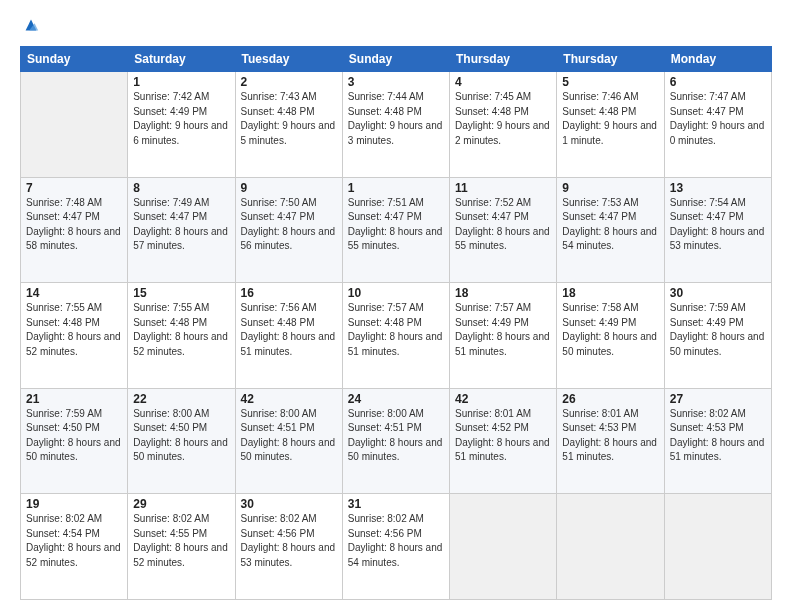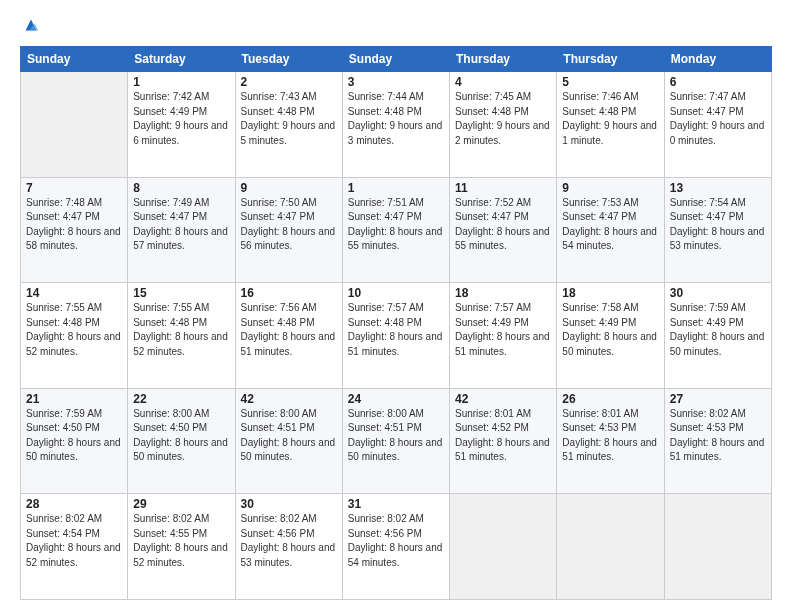--- a/index.html
+++ b/index.html
@@ -249,21 +249,21 @@
             <div class="day-number">26</div>
           <div class="day-info">Sunrise: 8:01 AM<br>Sunset: 4:53 PM<br>Daylight: 8 hours and 51 minutes.</div>
           </td>
           <td>
             <div class="day-number">27</div>
           <div class="day-info">Sunrise: 8:02 AM<br>Sunset: 4:53 PM<br>Daylight: 8 hours and 51 minutes.</div>
           </td>
         </tr>
         <tr>
           <td>
-            <div class="day-number">28</div>
+            <div class="day-number">19</div>
           <div class="day-info">Sunrise: 8:02 AM<br>Sunset: 4:54 PM<br>Daylight: 8 hours and 52 minutes.</div>
           </td>
           <td>
             <div class="day-number">29</div>
           <div class="day-info">Sunrise: 8:02 AM<br>Sunset: 4:55 PM<br>Daylight: 8 hours and 52 minutes.</div>
           </td>
           <td>
             <div class="day-number">30</div>
           <div class="day-info">Sunrise: 8:02 AM<br>Sunset: 4:56 PM<br>Daylight: 8 hours and 53 minutes.</div>
           </td>

